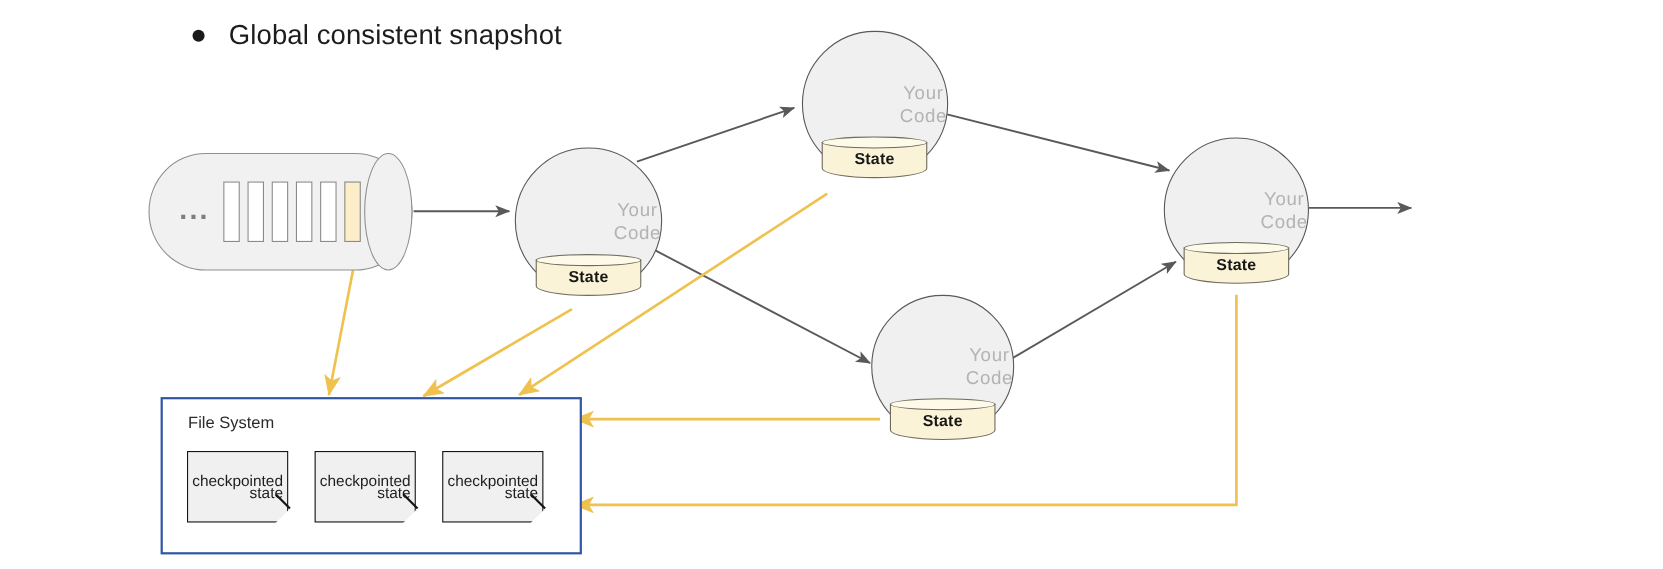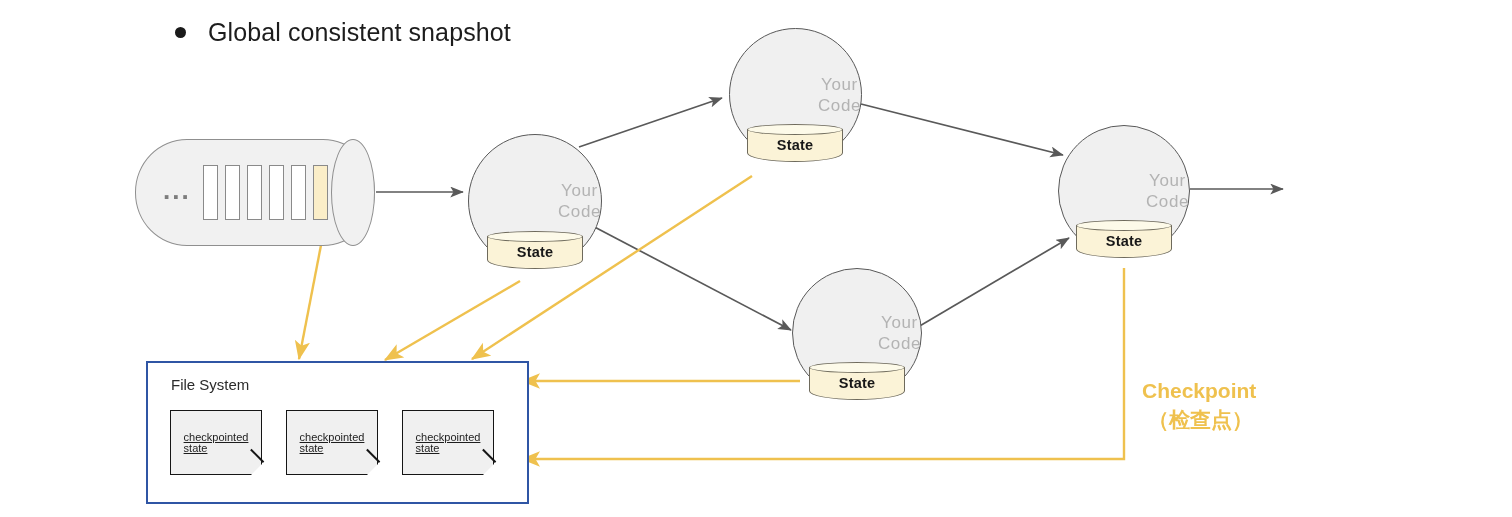--- a/index.html
+++ b/index.html
@@ -200,26 +200,25 @@
     width: 92px;
     height: 65px;
     background: #f0f0f0;
     border: 1.8px solid #151515;
     box-sizing: border-box;
     display: flex;
     align-items: center;
     justify-content: center;
   }
   .note-text {
-    font-size: 11px;
+    font-size: 14px;
     line-height: 11px;
     color: #1d1d1d;
-    text-align: left;
+    text-align: right;
     padding: 0 4px;
-    text-decoration: underline;
   }
   .note-fold {
     position: absolute;
     right: -1.8px;
     bottom: -1.8px;
     width: 0;
     height: 0;
     border-left: 13px solid transparent;
     border-bottom: 13px solid #ffffff;
   }
@@ -395,19 +394,15 @@
           <span>checkpointed</span><br>
           <span>state</span>
         </div>
         <span class="note-fold"></span>
         <span class="note-fold-edge"></span>
       </div>
 
     </div>
   </div>
 
-  <div class="checkpoint-cap">
-    <div>Checkpoint</div>
-    <div class="checkpoint-cn">（检查点）</div>
-  </div>
 
 
 </div>
 
 </body></html>

